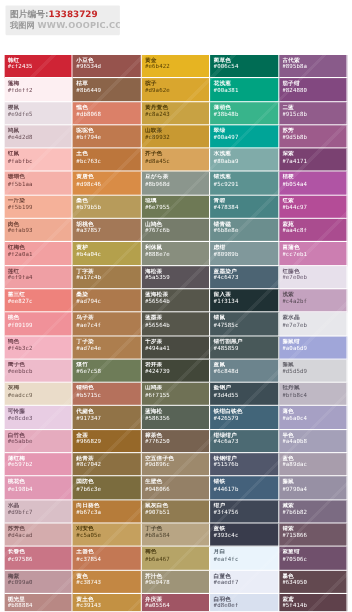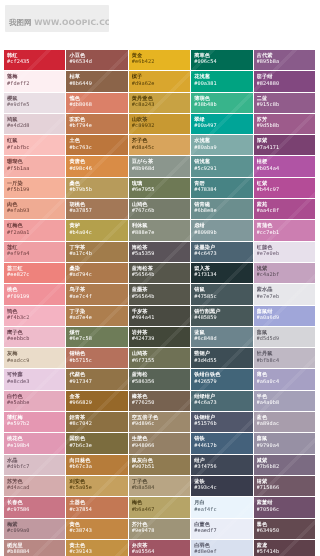--- a/index.html
+++ b/index.html
@@ -100,20 +100,23 @@
   }
 </style>
 </head>
 <body>
 
 <div id="page">
 
   <div class="header">
 
     <div class="wm">
+      <div class="wm-l1">
+        <span>图片编号:</span><span class="num">13383729</span>
+      </div>
       <div class="wm-l2">
         <span>我图网</span>
         <span class="site">WWW.OOOPIC.COM</span>
       </div>
     </div>
 
     <div class="title-wrap">
     </div>
 
   </div>

